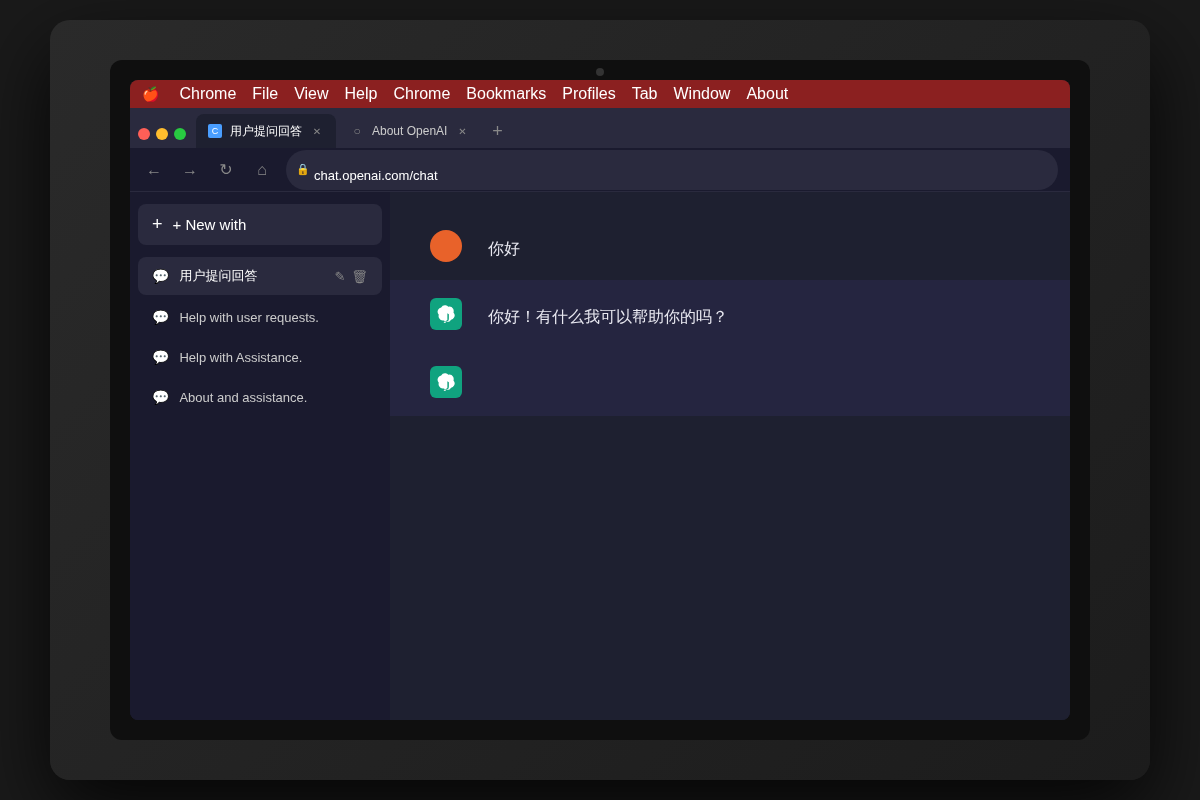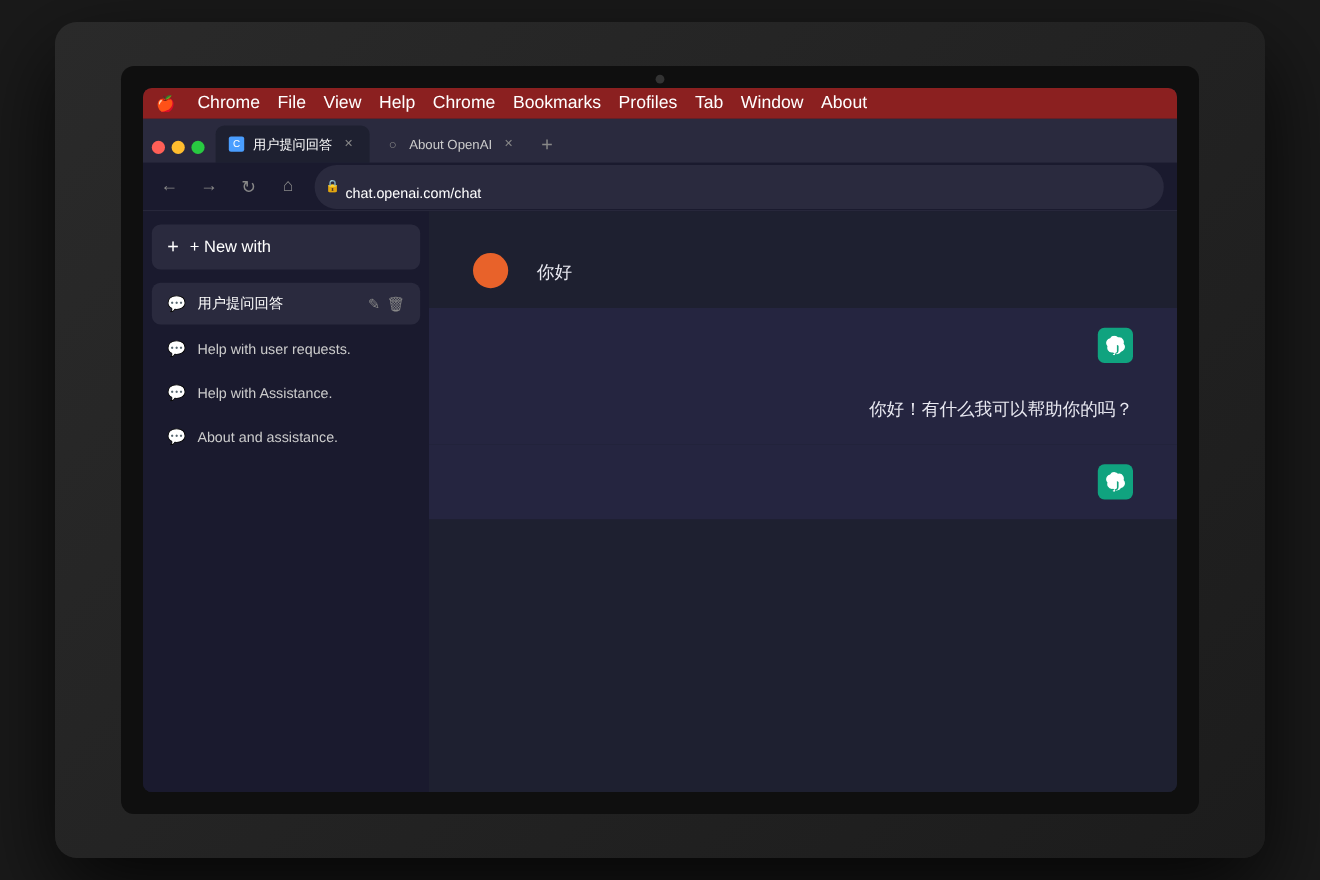--- a/index.html
+++ b/index.html
@@ -309,21 +309,20 @@
       gap: 26px;
       padding: 18px 40px;
     }
 
     .message-row.user {
       background: transparent;
     }
 
     .message-row.assistant {
       background: #252540;
-      flex-direction: column;
     }
 
     .avatar {
       width: 32px;
       height: 32px;
       border-radius: 50%;
       flex-shrink: 0;
       display: flex;
       align-items: center;
       justify-content: center;

